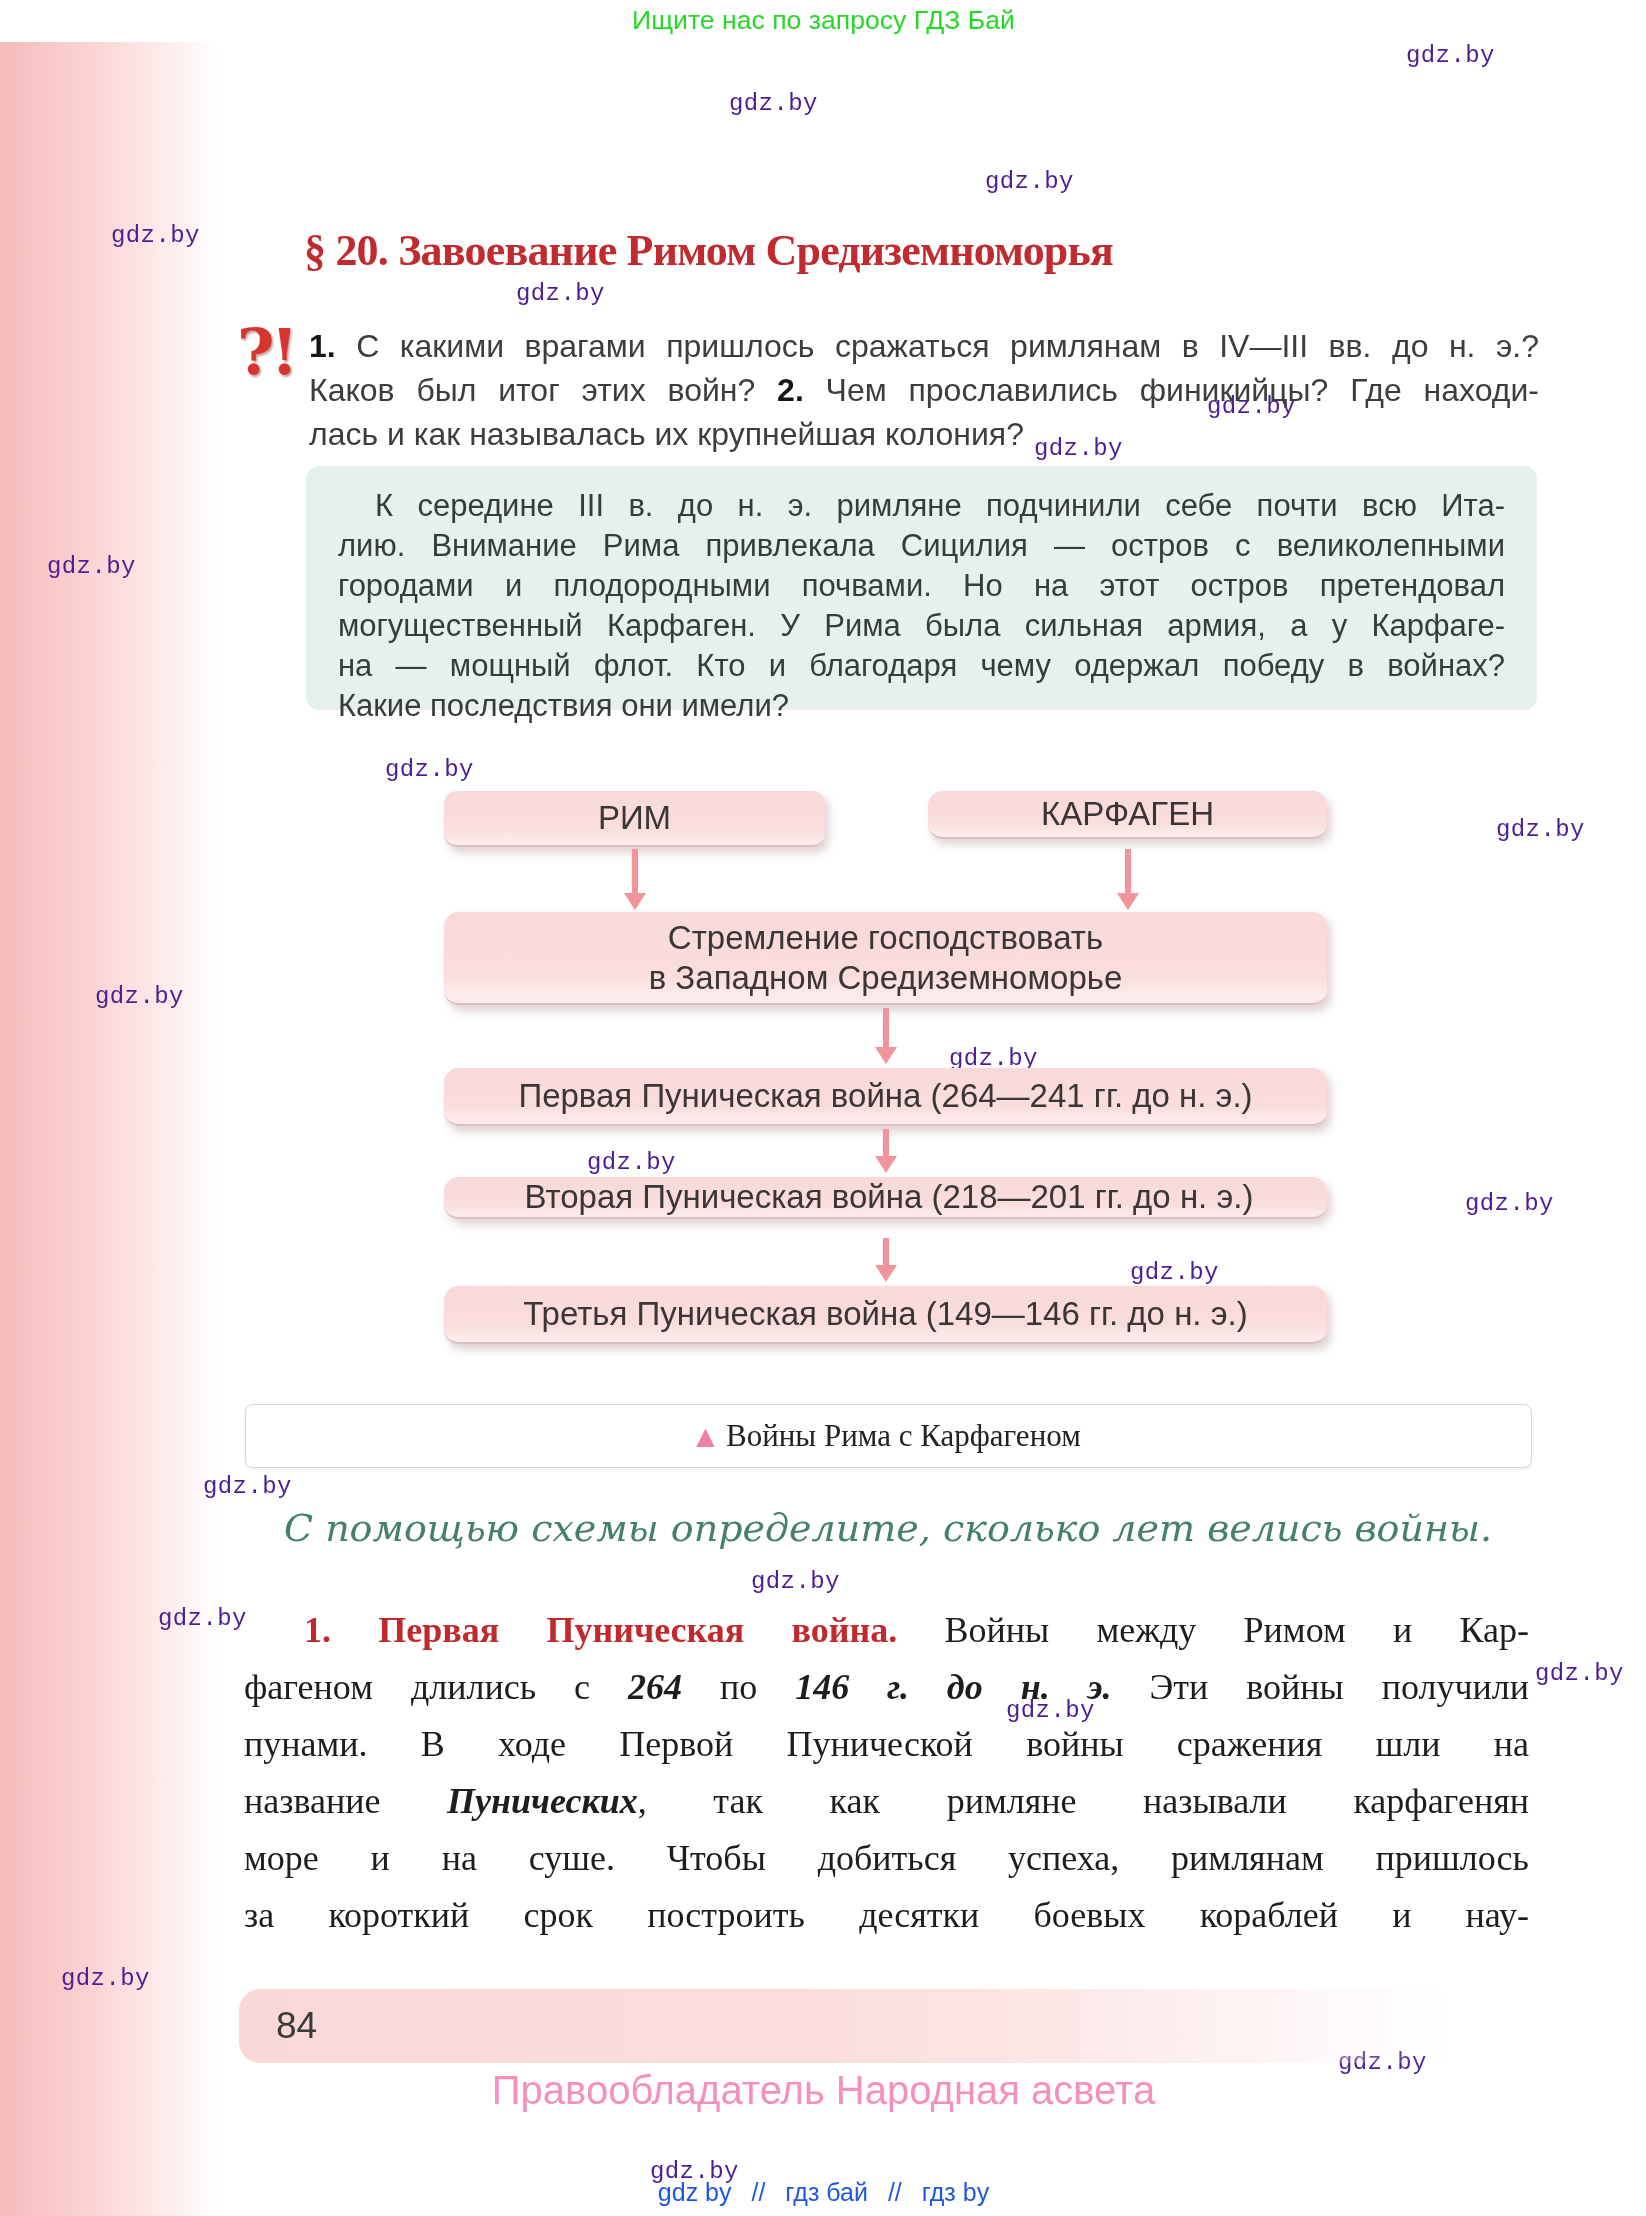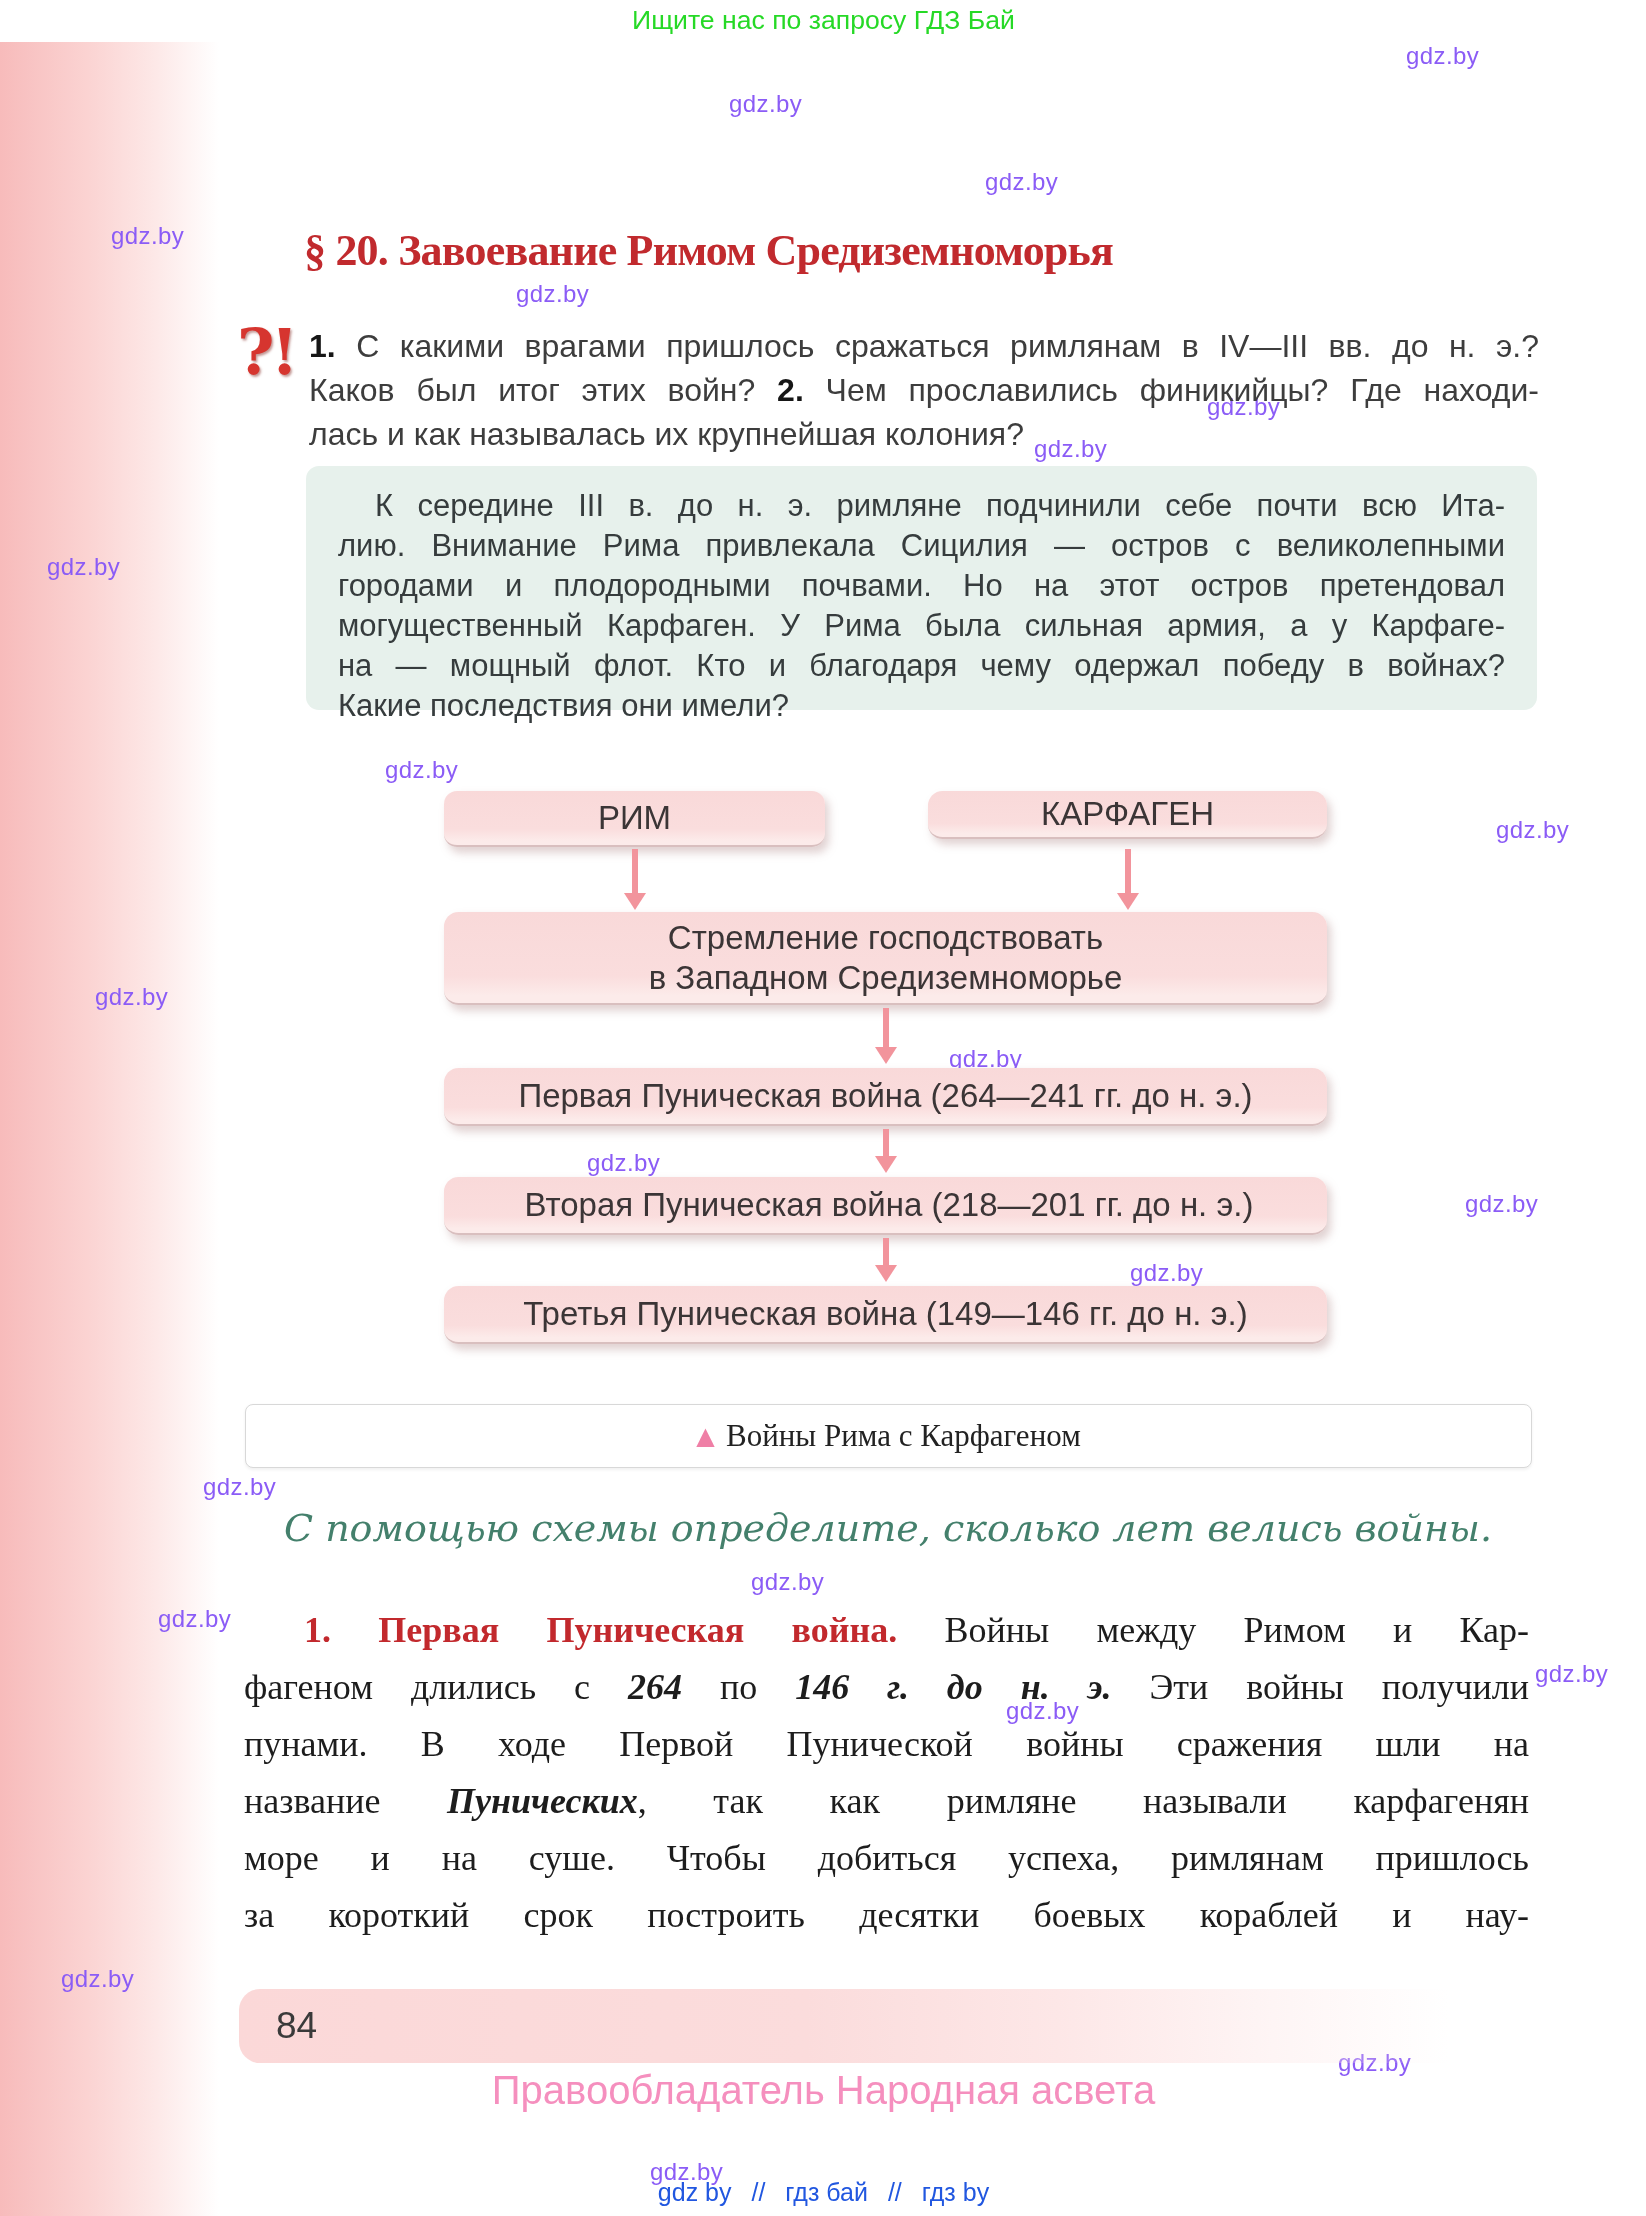--- a/index.html
+++ b/index.html
@@ -1,20 +1,20 @@
 <!DOCTYPE html>
 <html style="font-size:13px"><head>
 <meta charset="utf-8">
 <style>
   html,body{margin:0;padding:0;background:#ffffff;}
   #page{position:relative;width:1647px;height:2216px;background:#ffffff;overflow:hidden;
         font-family:"Liberation Sans",sans-serif;}
 
   
-  .wm{position:absolute;font-size:24px;color:#8b5cf6;white-space:nowrap;letter-spacing:0.4px;}
+  .wm{position:absolute;font-size:24px;color:#4c1d95;white-space:nowrap;letter-spacing:0.4px;font-family:Liberation Mono, monospace;}
 
   
   .top-note{position:absolute;left:0;top:4.8px;width:1647px;text-align:center;
             font-size:26.6px;color:#26d926;}
 
   
   .left-bar{position:absolute;left:0;top:42px;width:219px;height:2174px;
             background:linear-gradient(90deg,#f7bbbb 0%,#fbd3d2 40%,#fde9e8 72%,#ffffff 100%);}
 
   
@@ -154,21 +154,21 @@
   </div>
 
   <div class="arrow" style="left:883px;top:1008px;height:41px;"></div>
 
   <div class="pbox" style="left:444px;top:1068px;width:883px;height:58px;">
     <span>Первая Пуническая война (264—241 гг. до н. э.)</span>
   </div>
 
   <div class="arrow" style="left:883px;top:1129px;height:29px;"></div>
 
-  <div class="pbox" style="left:444px;top:1177px;width:883px;height:58px;padding-left:7px;">
+  <div class="pbox" style="left:444px;top:1177px;width:883px;height:42px;padding-left:7px;">
     <span>Вторая Пуническая война (218—201 гг. до н. э.)</span>
   </div>
 
   <div class="arrow" style="left:883px;top:1238px;height:29px;"></div>
 
   <div class="pbox" style="left:444px;top:1286px;width:883px;height:58px;">
     <span>Третья Пуническая война (149—146 гг. до н. э.)</span>
   </div>
 
   <div class="caption-box">

